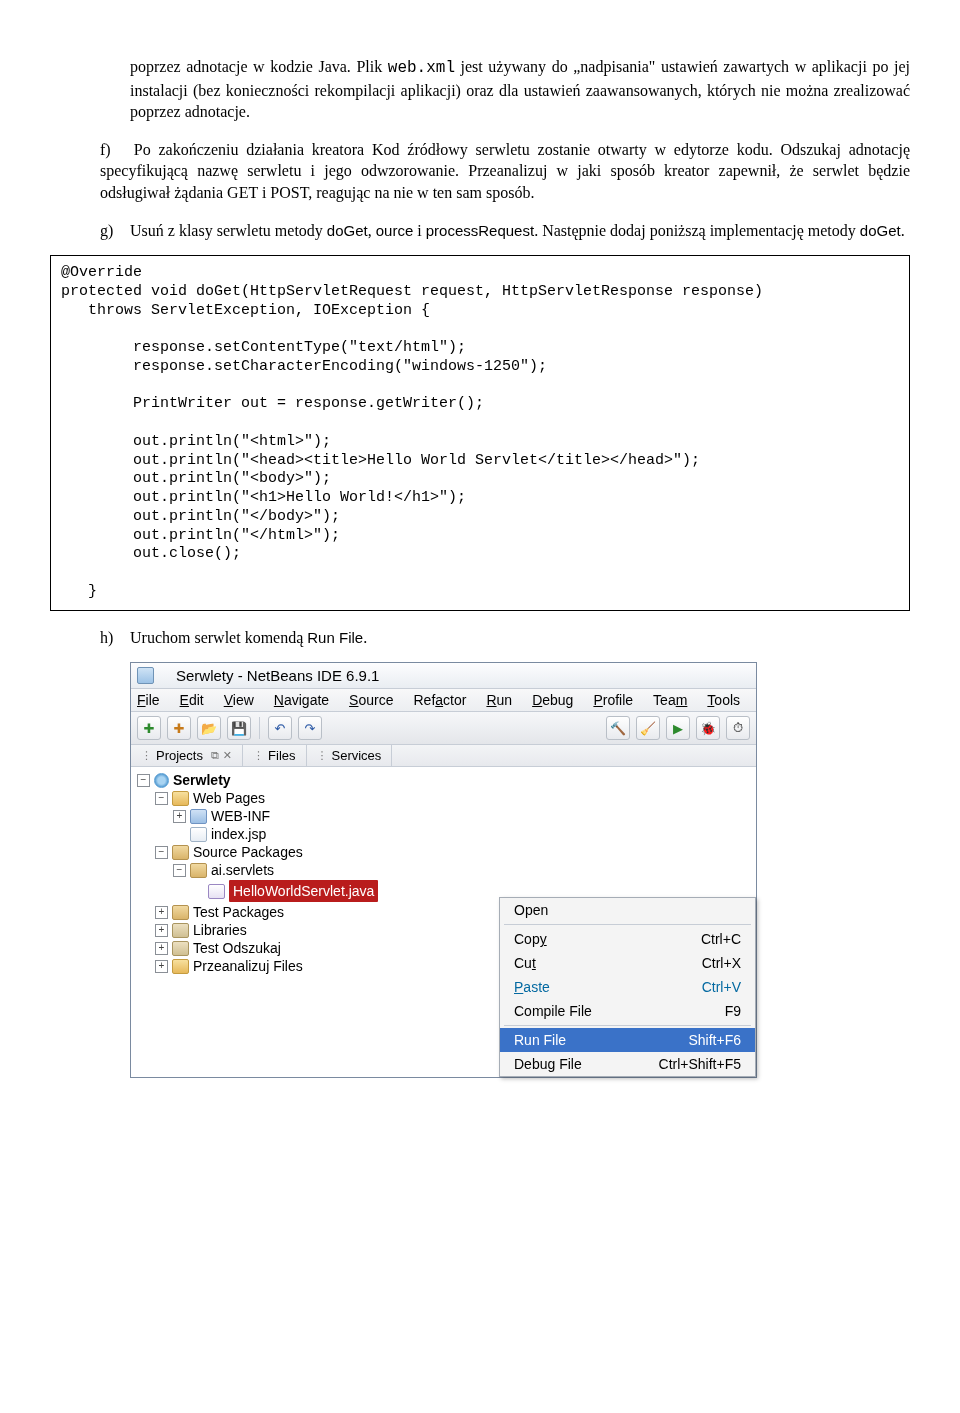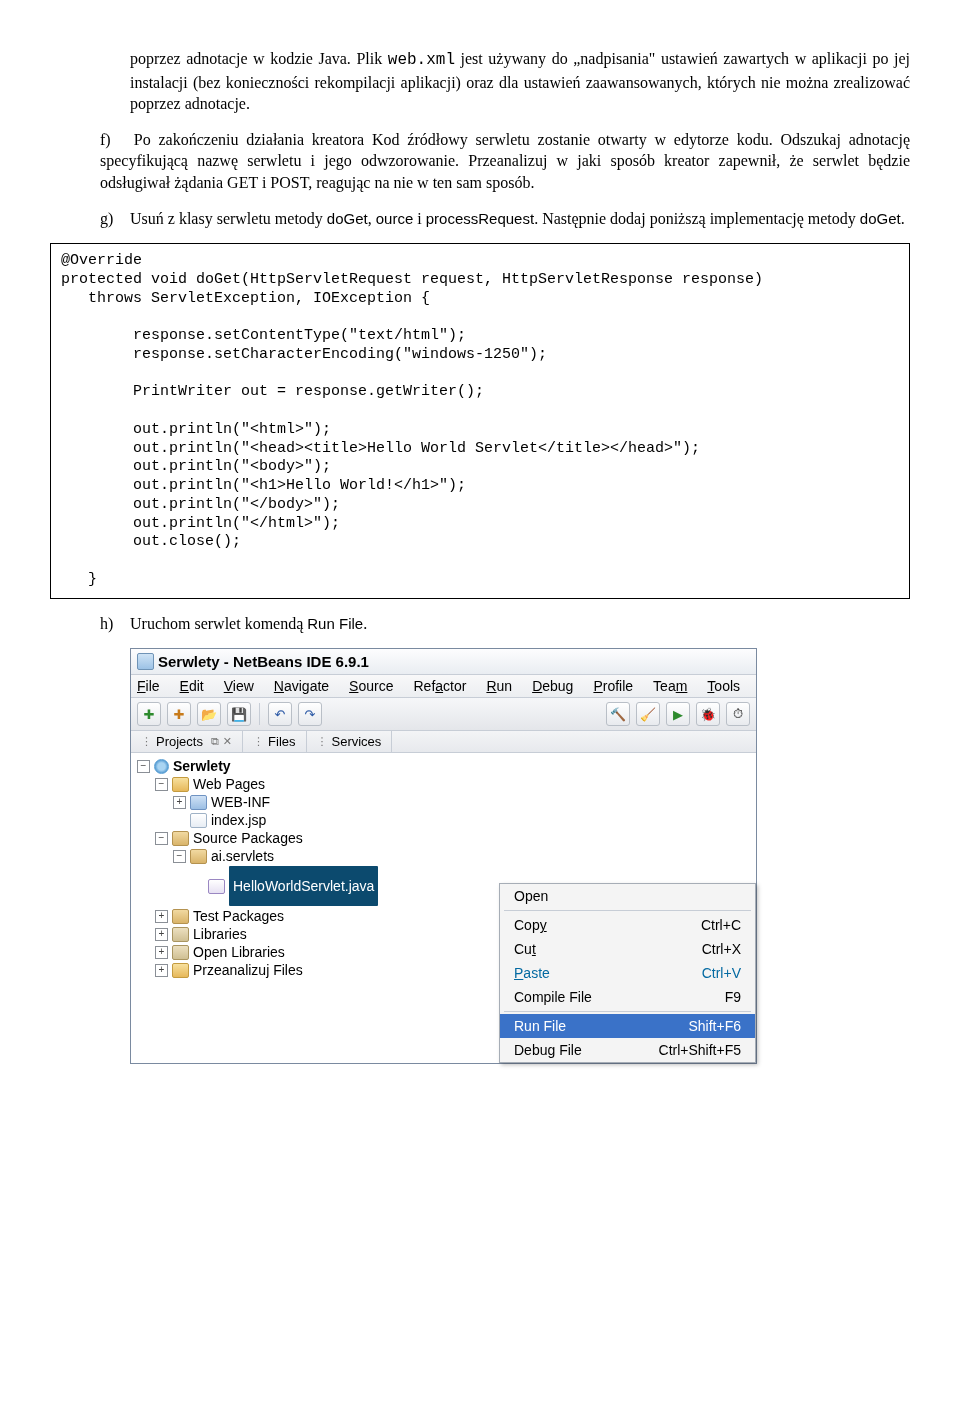--- a/index.html
+++ b/index.html
@@ -7,21 +7,21 @@
     font-size: 16px;
     color: #000;
     margin: 0;
     padding: 40px 50px;
     background: #fff;
     width: 960px;
     box-sizing: border-box;
   }
   .para {
     text-align: justify;
-    margin: 8px 0 14px 0;
+    margin: 16px 0 14px 0;
     line-height: 1.35;
   }
   .intro {
     margin-left: 80px;
   }
   .list-item {
     margin-left: 50px;
     text-align: justify;
     margin-bottom: 14px;
     line-height: 1.35;
@@ -57,22 +57,21 @@
     color: #000;
     background: #f0f0f0;
   }
   .titlebar {
     background: linear-gradient(#fdfdfe,#e9edf2);
     padding: 4px 6px;
     border-bottom: 1px solid #c7cdd6;
     font-size: 15px;
     display: flex;
     align-items: center;
-    gap: 4px;
-    font-weight: bold;
+    gap: 22px;
   }
   .cube {
     width: 15px; height: 15px;
     background: linear-gradient(#cfe3f5,#9cc2e6);
     border: 1px solid #6f93b6;
     border-radius: 2px;
   }
   .menubar {
     background: linear-gradient(#f8f8f9,#eceef1);
     padding: 3px 6px;
@@ -152,23 +151,23 @@
   }
   .ic-globe { background: radial-gradient(circle,#a9d4f2 40%,#5a9fd4 70%); border:1px solid #5a9fd4; border-radius:50%; width:13px; height:13px;}
   .ic-folder { background: linear-gradient(#f7e09e,#e6b85a); border:1px solid #c49b3f; }
   .ic-folder-blue { background: linear-gradient(#cfe1f5,#9cbfe4); border:1px solid #6f93c2; }
   .ic-page { background: linear-gradient(#fff,#e7edf4); border:1px solid #9fb2c6; }
   .ic-pkg { background: linear-gradient(#f1d9a1,#d9b46a); border:1px solid #b4924f; }
   .ic-java { background: linear-gradient(#fff,#e7e1f3); border:1px solid #9a87c2; }
   .ic-lib { background: linear-gradient(#ece0c0,#cfbf93); border:1px solid #a99560; }
   .bold { font-weight: bold; }
   .sel {
-    background: #0c4a6e;
+    background: #b91c1c;
     color: #fff;
-    padding: 12px 4px;
+    padding: 3px 4px;
     border-radius:1px;
   }
   .ctxmenu {
     position: relative;
     width: 255px;
     background: #f4f4f4;
     border: 1px solid #a6adb6;
     box-shadow: 2px 2px 4px rgba(0,0,0,.25);
     font-size: 14px;
     align-self: flex-start;
@@ -320,21 +319,21 @@
           <span>Test Packages</span>
         </div>
       <div class="tree-row indent1">
           <span class="exp">+</span>
           <span class="ticon ic-lib"></span>
           <span>Libraries</span>
         </div>
       <div class="tree-row indent1">
           <span class="exp">+</span>
           <span class="ticon ic-lib"></span>
-          <span>Open Libraries</span>
+          <span>Test Odszukaj</span>
         </div>
       <div class="tree-row indent1">
           <span class="exp">+</span>
           <span class="ticon ic-folder"></span>
           <span>Przeanalizuj Files</span>
         </div>
     </div>
 
     <div class="ctxmenu">
       <div class="ctx-item">

